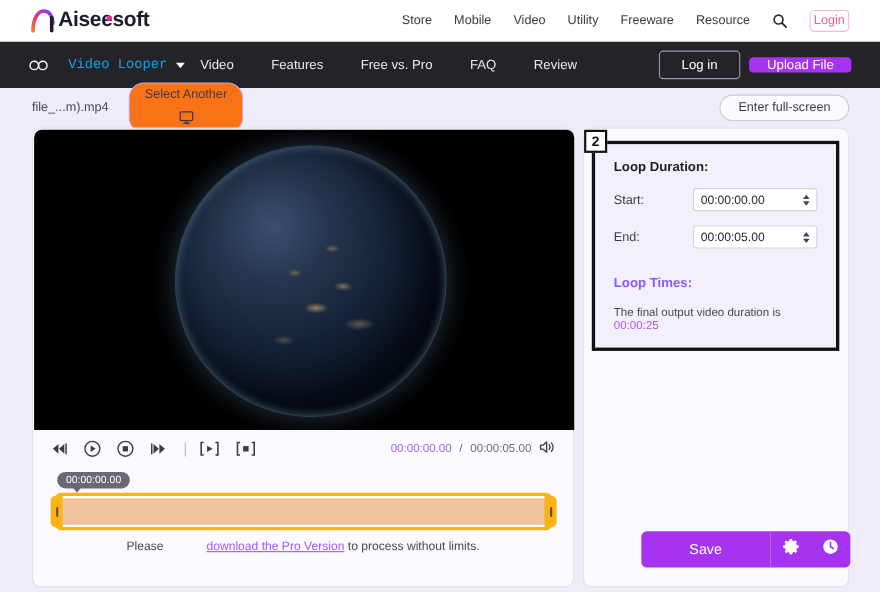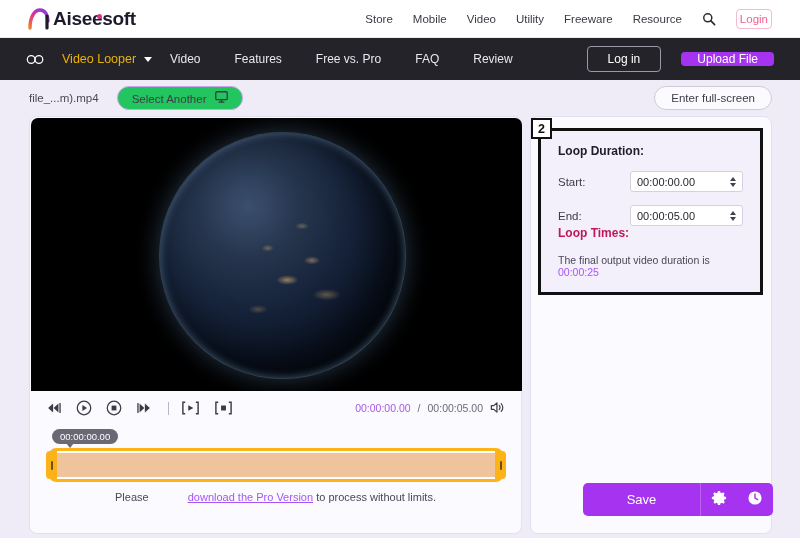--- a/index.html
+++ b/index.html
@@ -38,47 +38,48 @@
     padding: 3px 3px; background: #fff; cursor: pointer;
   }
 
   
   .darknav {
     height: 42px; background: #25232a;
     display: flex; align-items: center; padding: 0 26px;
   }
   .infinity-icon { color: #fff; display:flex; align-items:center; margin-right: 16px; }
   .product-name {
-    color: #eab308; font-size: 12.5px; display: flex; align-items: center; gap: 8px;
+    color: #0ea5e9; font-size: 12.5px; display: flex; align-items: center; gap: 8px;
     cursor: pointer;
+    font-family: Liberation Mono, monospace;
   }
   .caret { width:0;height:0;border-left:4.5px solid transparent;border-right:4.5px solid transparent;border-top:5px solid #fff; }
   .dark-links { margin-left: auto; display: flex; align-items: center; gap: 34px; }
   .dark-links a { color: #e9e7ee; font-size: 12px; text-decoration: none; white-space: nowrap; }
-  .nav-actions { display: flex; align-items: center; gap: 20px; margin-left: 40px; }
+  .nav-actions { display: flex; align-items: center; gap: 8px; margin-left: 40px; }
   .btn-login-dark {
     border: 1px solid #9b98a5; background: transparent; color: #fff;
     font-size: 12px; border-radius: 4px; padding: 5px 20px; cursor: pointer;
   }
   .btn-upload {
     border: none; background: #a633f0; color: #fff;
     font-size: 12px; border-radius: 4px; padding: 0 16px; cursor: pointer;
     font-weight: 500;
   }
 
   
   .filerow {
     height: 36px; display: flex; align-items: center; padding: 0 28px 0 29px;
   }
   .filename { font-size: 11.5px; color: #4a4a55; }
   .select-another {
     margin-left: 18px;
-    border: 1px solid #c9a6ec; border-radius: 14px; background: #22c55e;
+    border: 1px solid #c9a6ec; border-radius: 14px; background: #f97316;
     color: #3f3b4a; font-size: 11.5px; padding: 4px 14px;
-    display: flex; align-items: flex-end; gap: 9px; cursor: pointer;
+    display: flex; align-items: center; gap: 9px; cursor: pointer; flex-direction: column;
   }
   .fullscreen-btn {
     margin-left: auto;
     border: 1px solid #cfcad9; border-radius: 13px; background: #fbfaff;
     color: #3f3b4a; font-size: 11.5px; padding: 5px 16px; cursor: pointer;
   }
 
   
   .main {
     display: flex; gap: 8px; padding: 0 28px 0 29px; height: 418px;
@@ -183,21 +184,21 @@
     font-size: 11px; color: #28252f;
   }
   .spin-arrows {
     margin-left: auto; display: flex; flex-direction: column;
     align-items: center; gap: 2px; cursor: pointer;
   }
   .spin-up, .spin-down { width:0;height:0;border-left:3.5px solid transparent;border-right:3.5px solid transparent; }
   .spin-up { border-bottom: 4px solid #44404f; }
   .spin-down { border-top: 4px solid #44404f; }
 
-  .loop-times-title { margin-top: 0; font-size: 12px; font-weight: bold; color: #be185d; }
+  .loop-times-title { margin-top: 24px; font-size: 12px; font-weight: bold; color: #8b5cf6; }
   .loop-seg {
     margin-top: 9px; background: #e3d4f8; border-radius: 5px;
     display: flex; height: 25px; overflow: hidden;
   }
   .loop-opt {
     flex: 1; display: flex; align-items: center; justify-content: center;
     font-size: 11px; color: #5a5568; cursor: pointer;
   }
   .loop-opt.active { background: #a633f0; color: #fff; border-radius: 5px; }
   .final-note { margin-top: 14px; font-size: 10.5px; color: #4b4757; }

